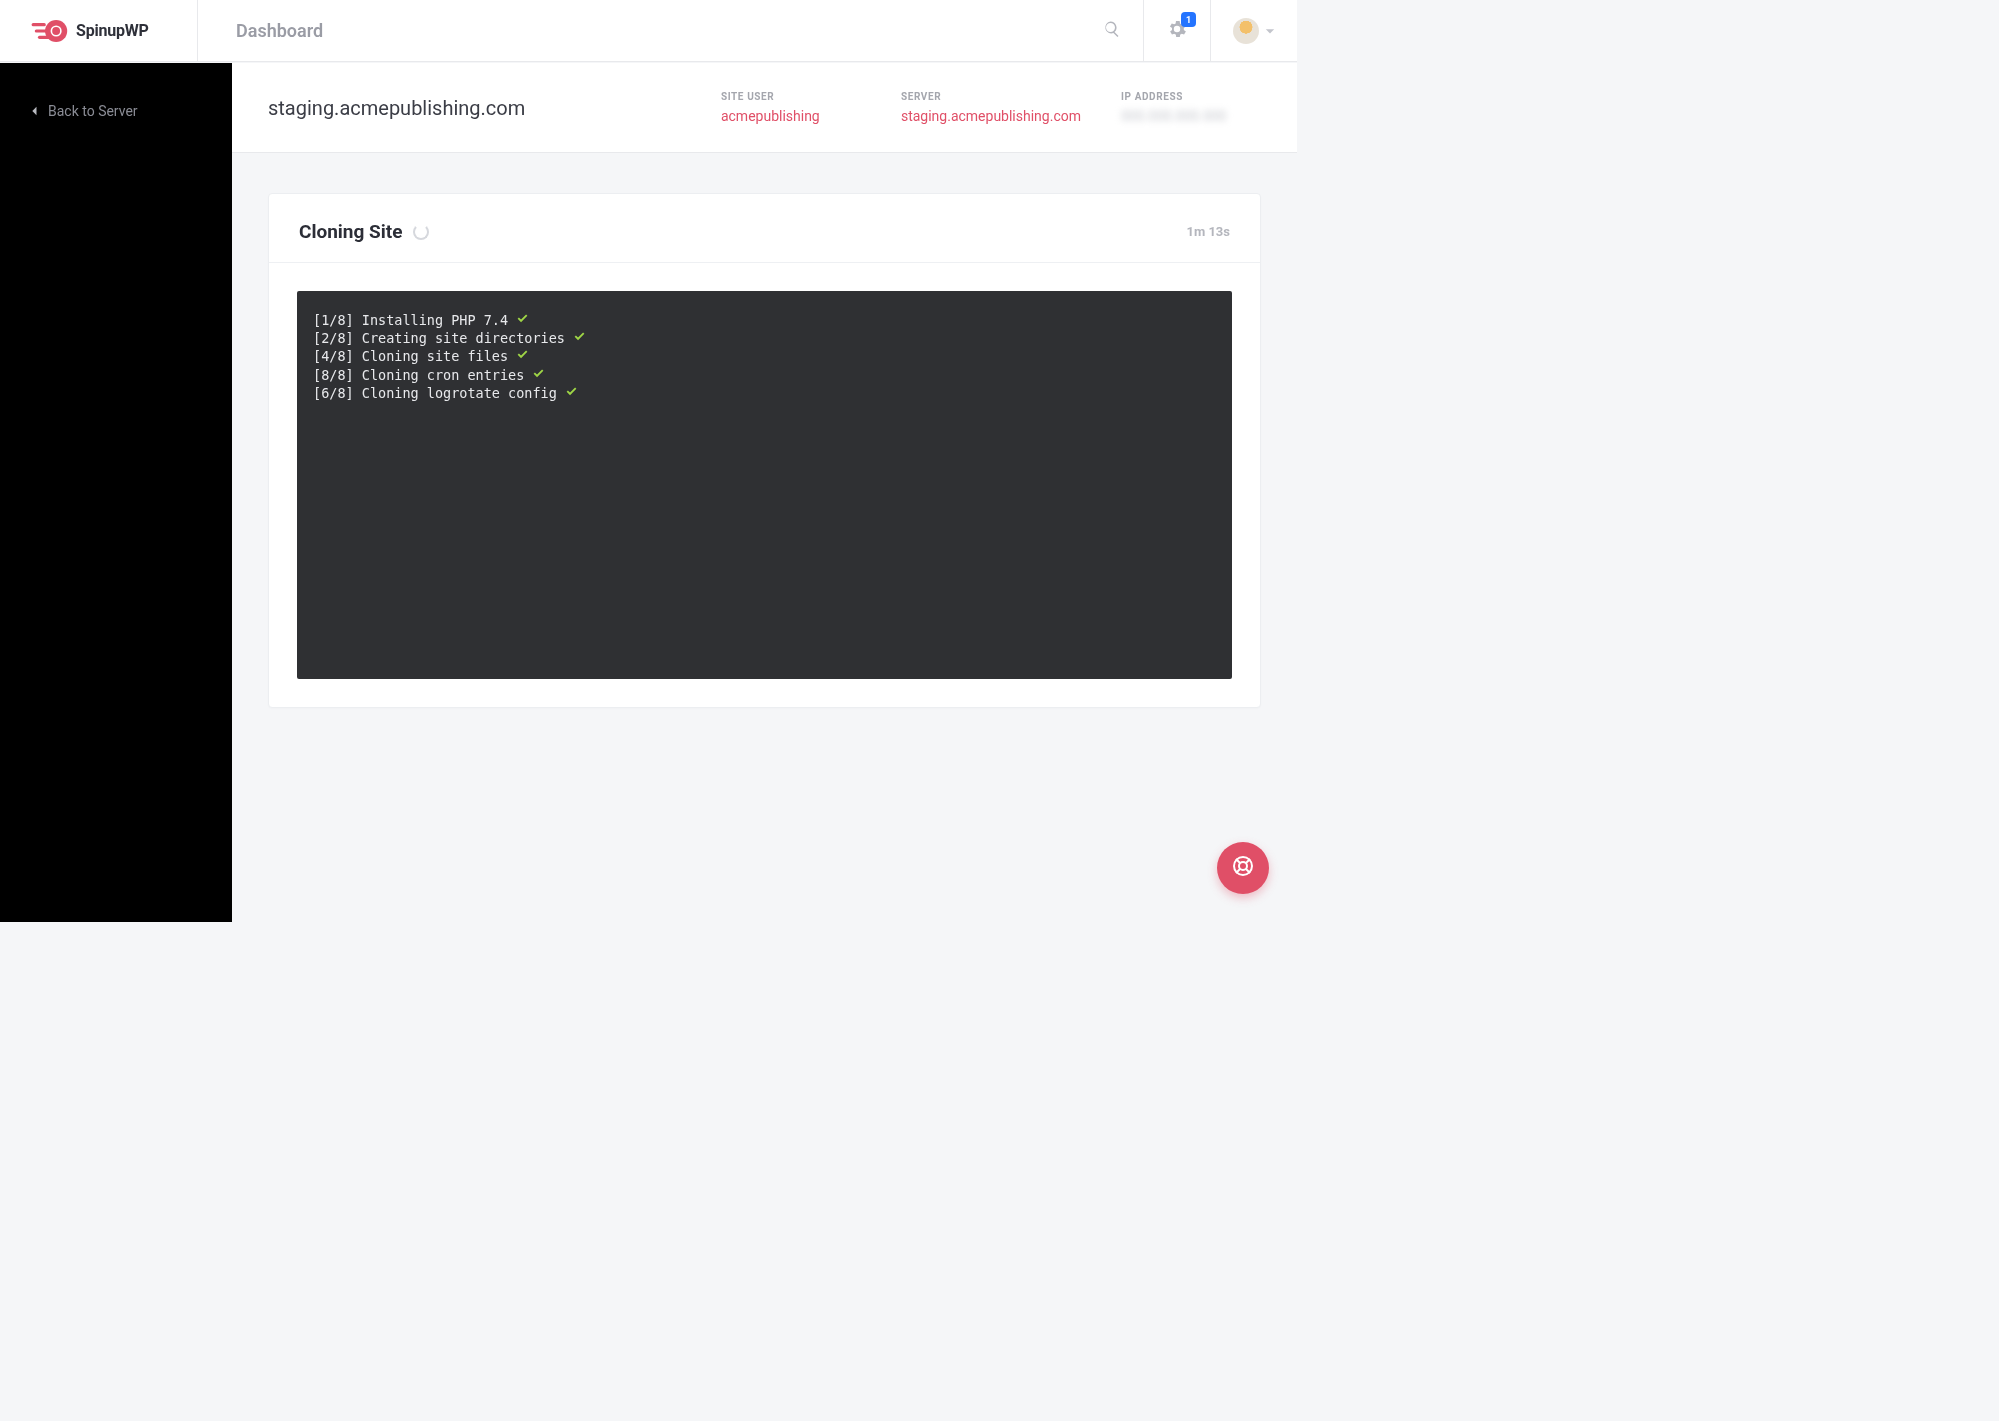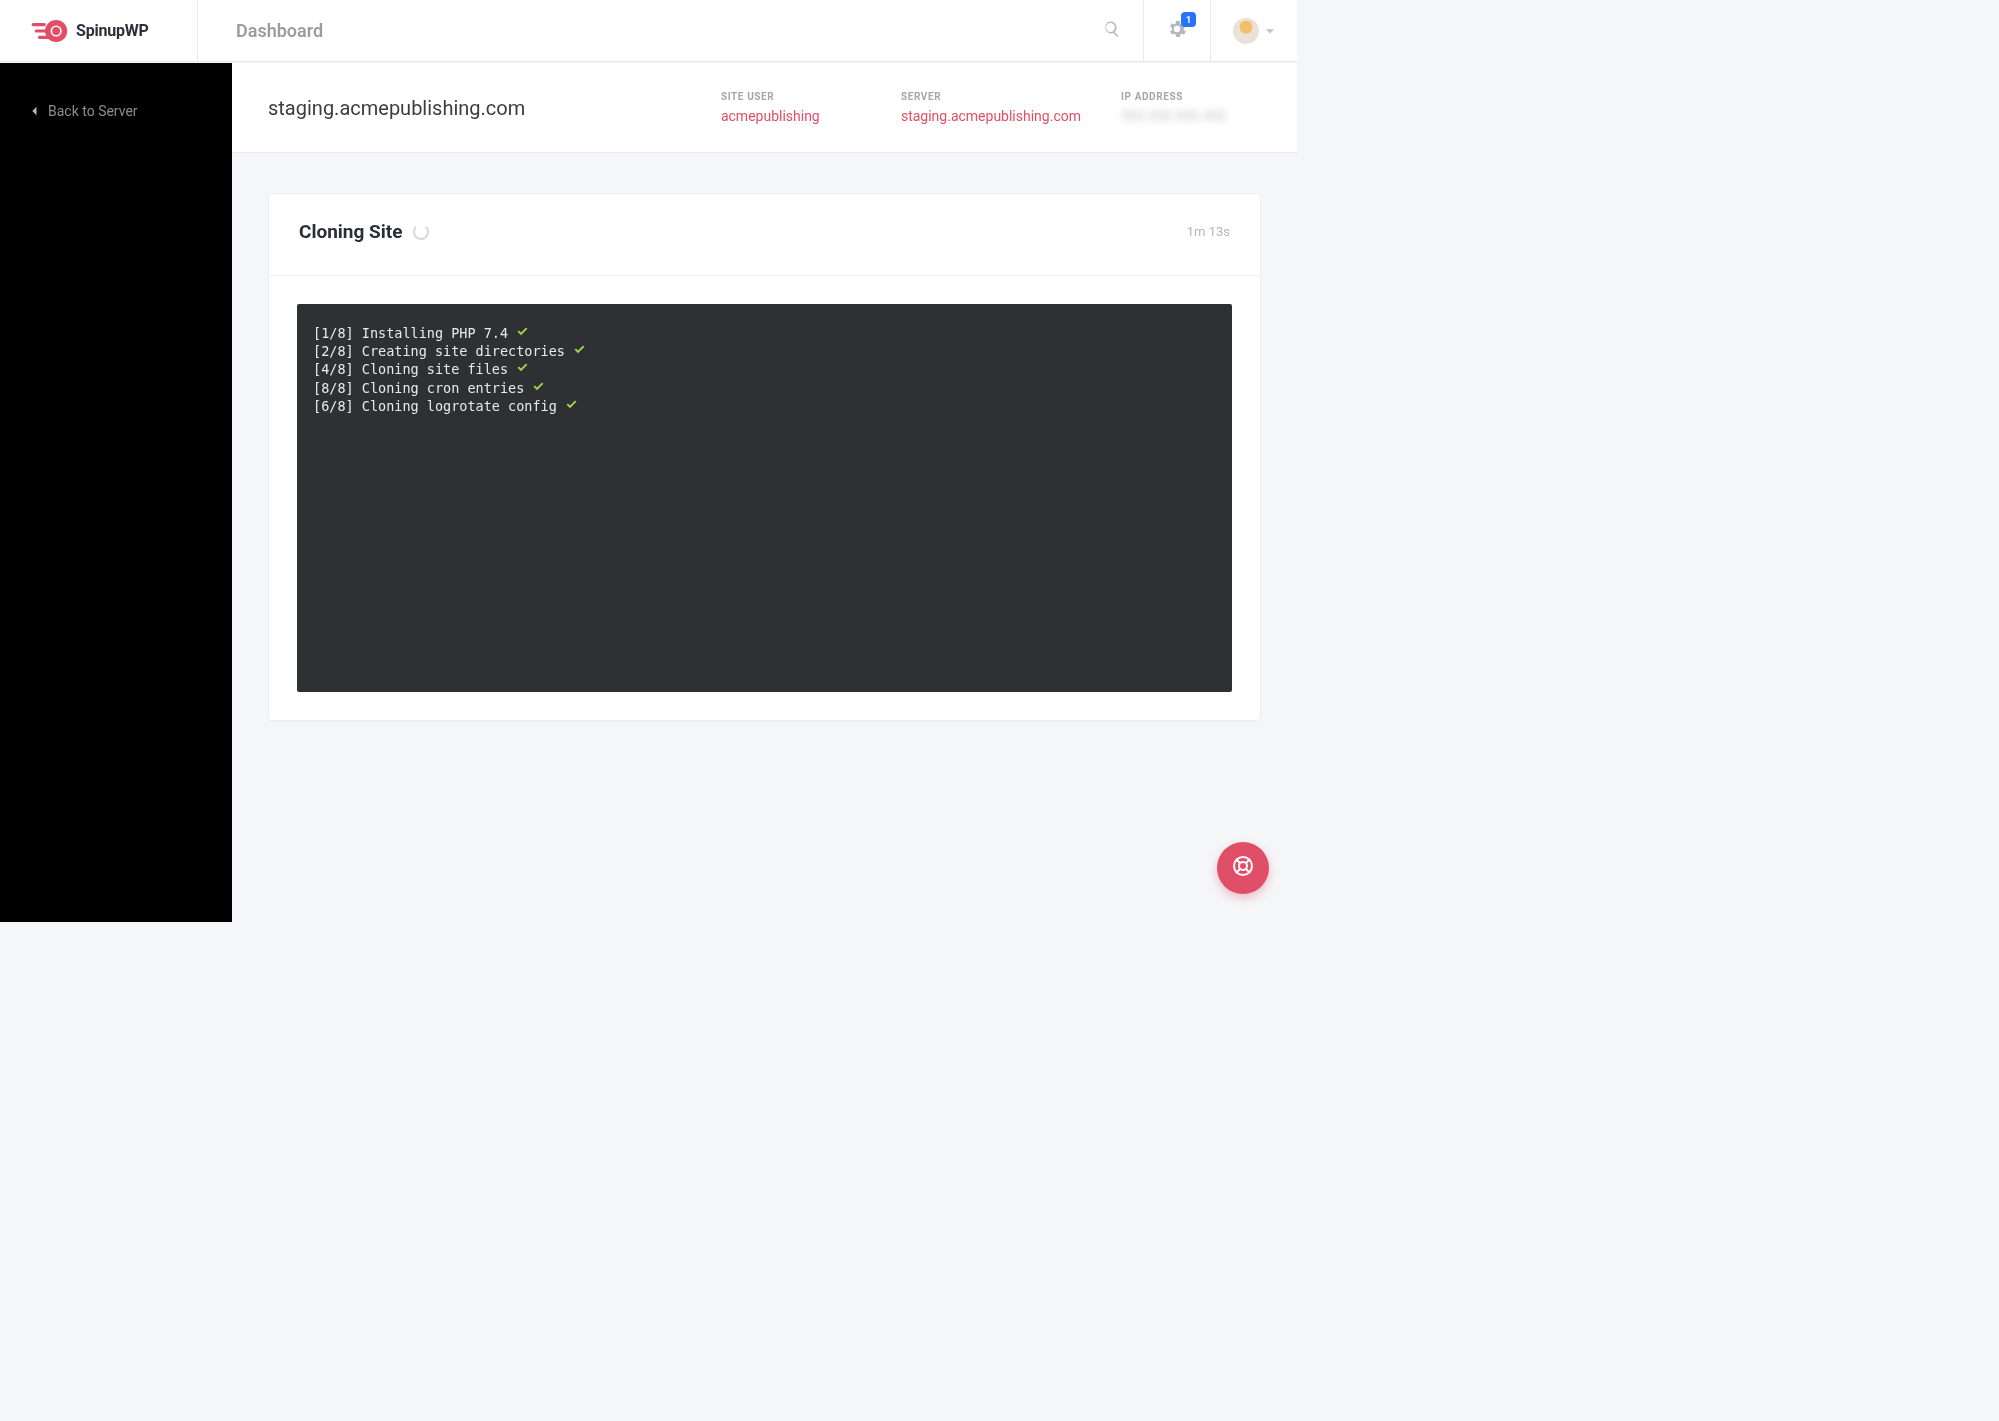--- a/index.html
+++ b/index.html
@@ -156,21 +156,21 @@
 
   
   .card {
     margin: 40px 36px;
     background: #fff;
     border: 1px solid #eceef1;
     border-radius: 4px;
     box-shadow: 0 1px 2px rgba(0,0,0,0.02);
   }
   .card-head {
-    padding: 26px 30px 32px;
+    padding: 26px 30px 19px;
     border-bottom: 1px solid #eef0f3;
     display: flex;
     align-items: center;
   }
   .card-title {
     font-size: 19px;
     font-weight: 700;
     color: #2c2e37;
     margin-right: 10px;
   }
@@ -179,20 +179,21 @@
     border: 2px solid #d6d8dd;
     border-top-color: transparent;
     border-radius: 50%;
     animation: spin 0.9s linear infinite;
   }
   @keyframes spin { to { transform: rotate(360deg); } }
   .elapsed {
     margin-left: auto;
     font-size: 13px;
     color: #b4b6bd;
+    font-weight: bold;
   }
 
   .card-body { padding: 28px; }
   .terminal {
     background: #2f3033;
     color: #e8e9ec;
     font-family: "SFMono-Regular", Menlo, Consolas, monospace;
     font-size: 13.5px;
     line-height: 1.35;
     padding: 20px 16px;

